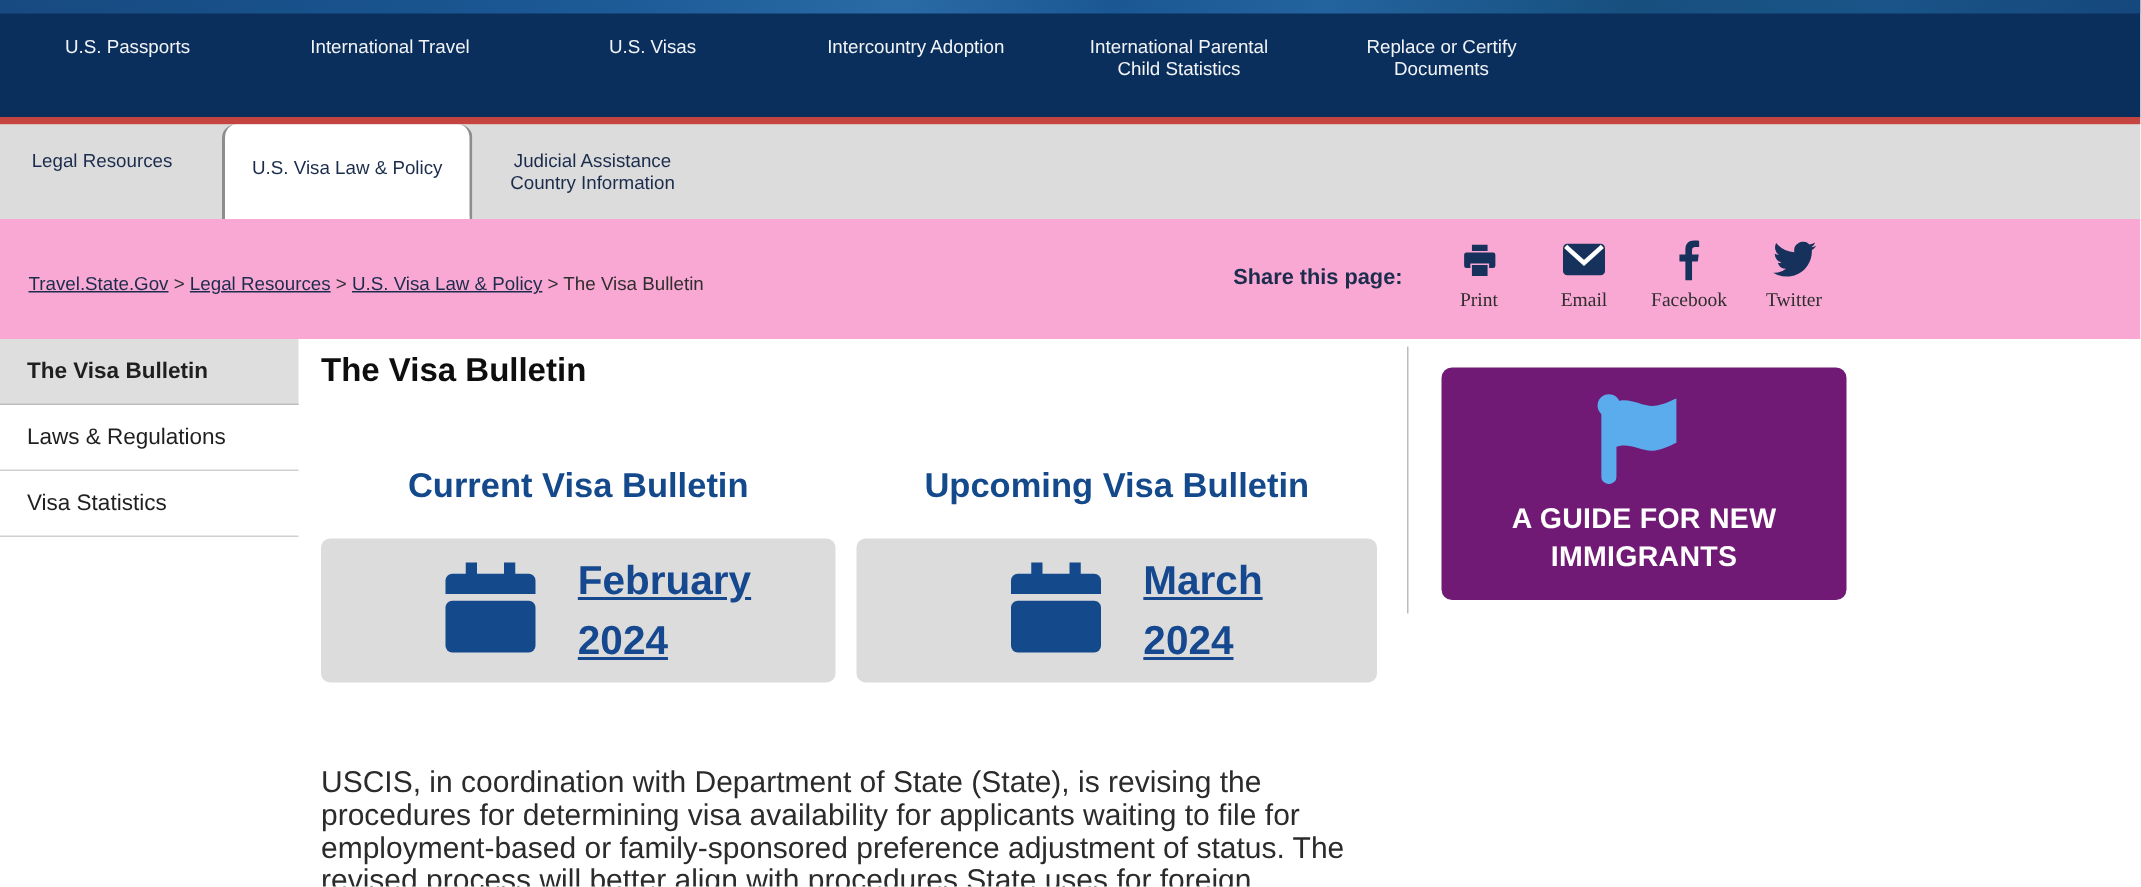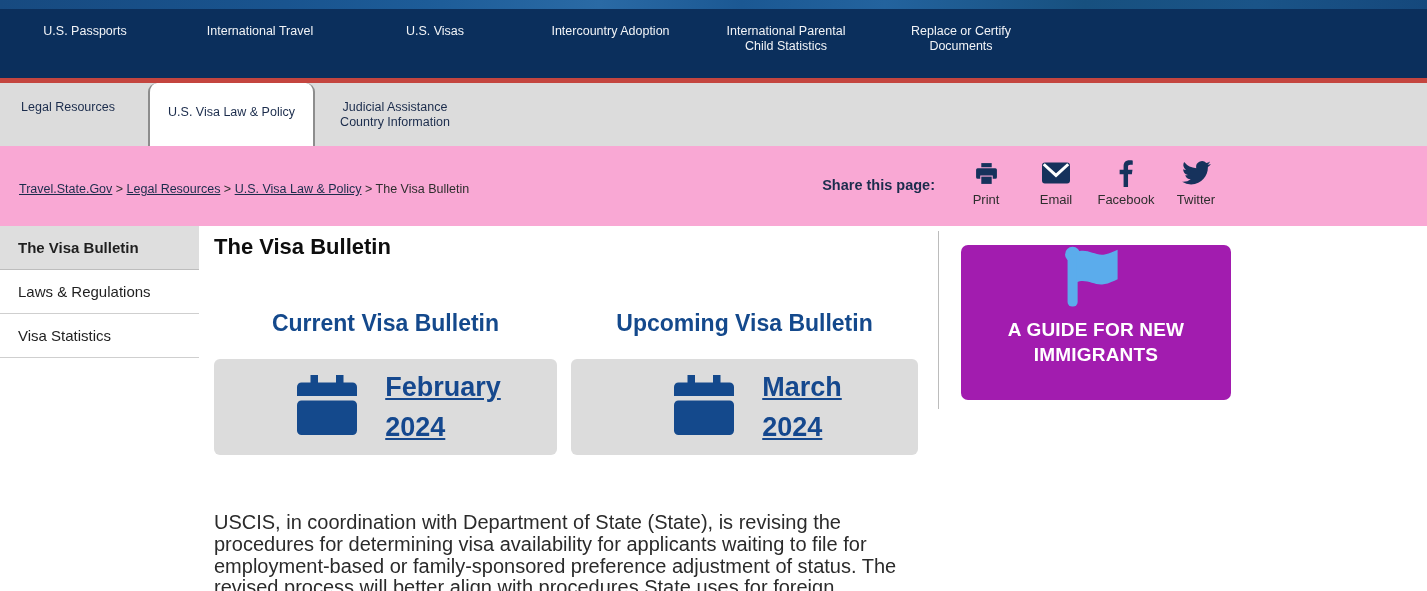--- a/index.html
+++ b/index.html
@@ -120,20 +120,21 @@
     color: #1b2c4c;
     margin-top: 19px;
     margin-right: 16px;
     white-space: nowrap;
   }
   .share-icons { display: flex; }
   .share-item {
     width: 70px;
     text-align: center;
     cursor: pointer;
+    font-family: Liberation Serif, serif;
   }
   .share-item .glyph {
     height: 30px;
     display: flex;
     align-items: center;
     justify-content: center;
     color: #16325c;
   }
   .share-item .cap {
     font-size: 13px;
@@ -228,25 +229,26 @@
     position: absolute;
     left: 938px; top: 5px;
     width: 1px; height: 178px;
     background: #bcbcbc;
   }
 
   .guide-box {
     position: absolute;
     left: 961px; top: 19px;
     width: 270px; height: 155px;
-    background: #a21caf;
+    background: #701a75;
     border-radius: 7px;
     display: flex;
     flex-direction: column;
     align-items: center;
+    justify-content: center;
     cursor: pointer;
   }
   .guide-flag { margin-bottom: 6px; }
   .guide-text {
     color: #ffffff;
     font-size: 19px;
     font-weight: bold;
     text-align: center;
     line-height: 25px;
     letter-spacing: 0.2px;

